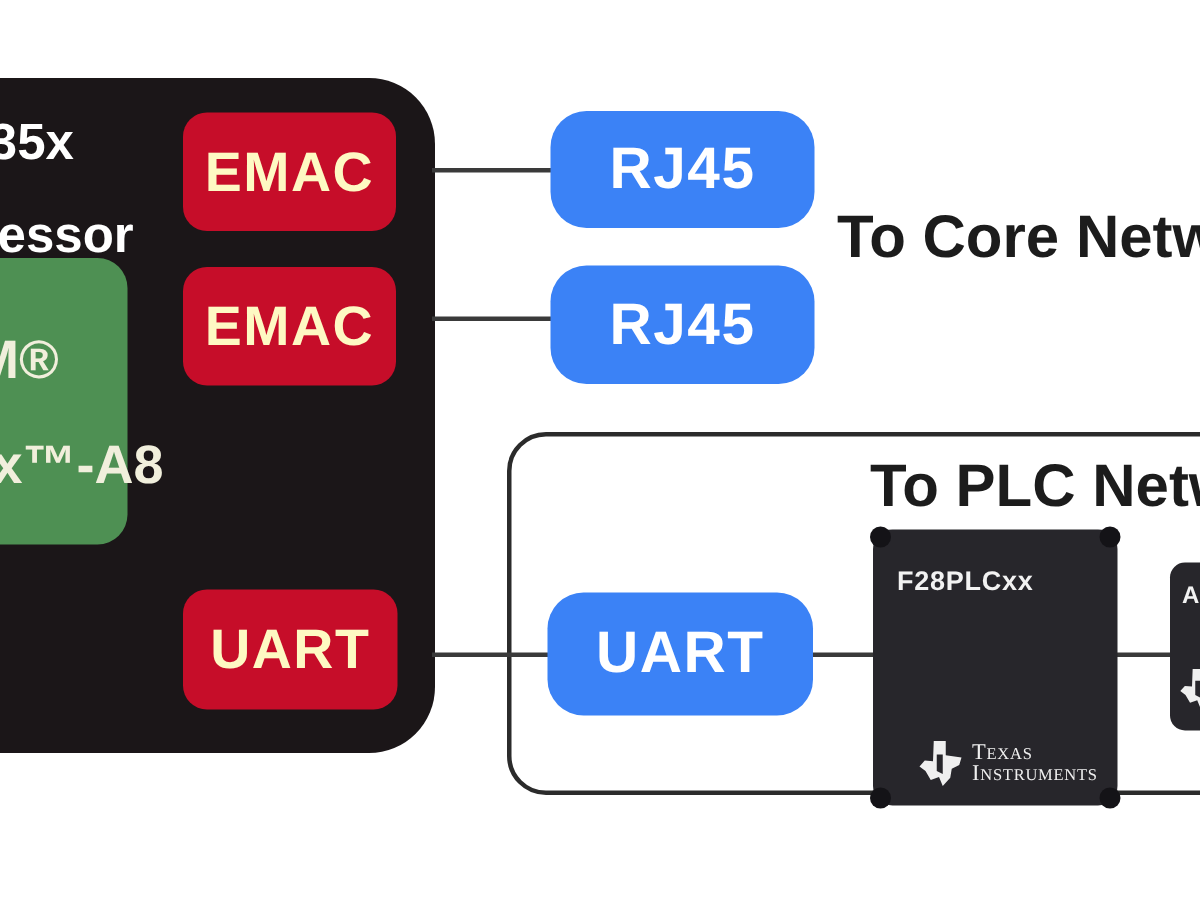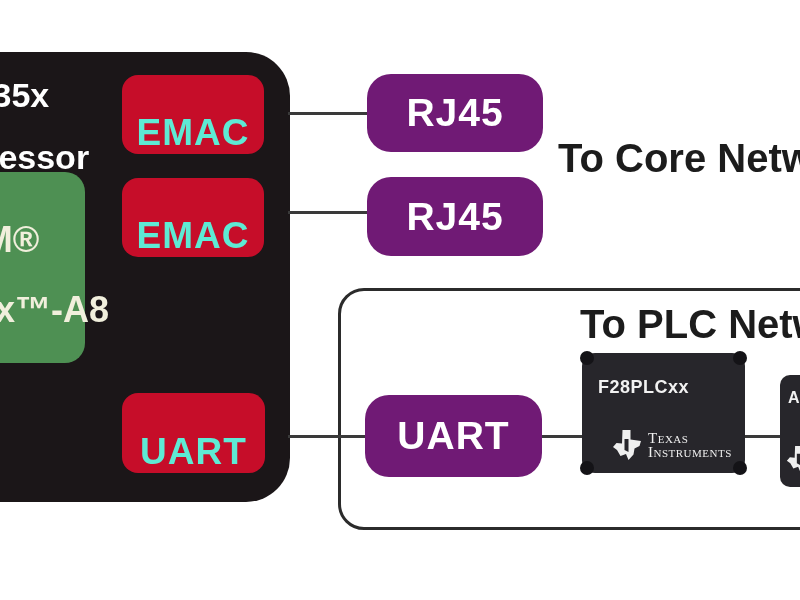--- a/index.html
+++ b/index.html
@@ -38,31 +38,31 @@
     line-height: 35px;
     text-align: center;
     white-space: pre;
   }
 
   
   .red-box {
     background: #c60d29;
     border-radius: 16px;
     display: flex;
-    align-items: flex-end;
+    align-items: center;
     justify-content: center;
-    color: #5eead4;
+    color: #fef9c3;
     font-weight: bold;
     font-size: 37px;
     letter-spacing: 1px;
   }
 
   
   .blue-box {
-    background: #701a75;
+    background: #3b82f6;
     border-radius: 24px;
     display: flex;
     align-items: center;
     justify-content: center;
     color: #ffffff;
     font-weight: bold;
     font-size: 39px;
     letter-spacing: 1px;
   }
 
@@ -154,21 +154,21 @@
   <div class="abs blue-box" style="left:367px; top:177px; width:176px; height:79px;">
     <span>RJ45</span>
   </div>
   <div class="abs blue-box" style="left:365px; top:395px; width:177px; height:82px;">
     <span>UART</span>
   </div>
 
   <div class="abs heading" style="left:558px; top:136px;"><span>To Core Network</span></div>
   <div class="abs heading" style="left:580px; top:302px;"><span>To PLC Network</span></div>
 
-  <div class="abs chip" style="left:582px; top:353px; width:163px; height:120px;">
+  <div class="abs chip" style="left:582px; top:353px; width:163px; height:184px;">
     <div class="chip-corner" style="left:-2px; top:-2px;"></div>
     <div class="chip-corner" style="right:-2px; top:-2px;"></div>
     <div class="chip-corner" style="left:-2px; bottom:-2px;"></div>
     <div class="chip-corner" style="right:-2px; bottom:-2px;"></div>
     <div class="chip-part" style="left:16px; top:24px;">F28PLCxx</div>
     <div class="ti-logo" style="left:30px; bottom:12px;">
       <span>
         <svg width="30" height="32" viewBox="0 0 60 64" fill="#efefef">
           <path d="M21 2 L37 2 L37 21 L58 24 L55 34 L45 39 L43 51 L33 62 L28 50 L17 54 L10 42 L2 36 L9 28 L20 29 Z"></path>
           <path d="M25 20 L33 20 L33 46 L25 42 Z" fill="#27262b"></path>

